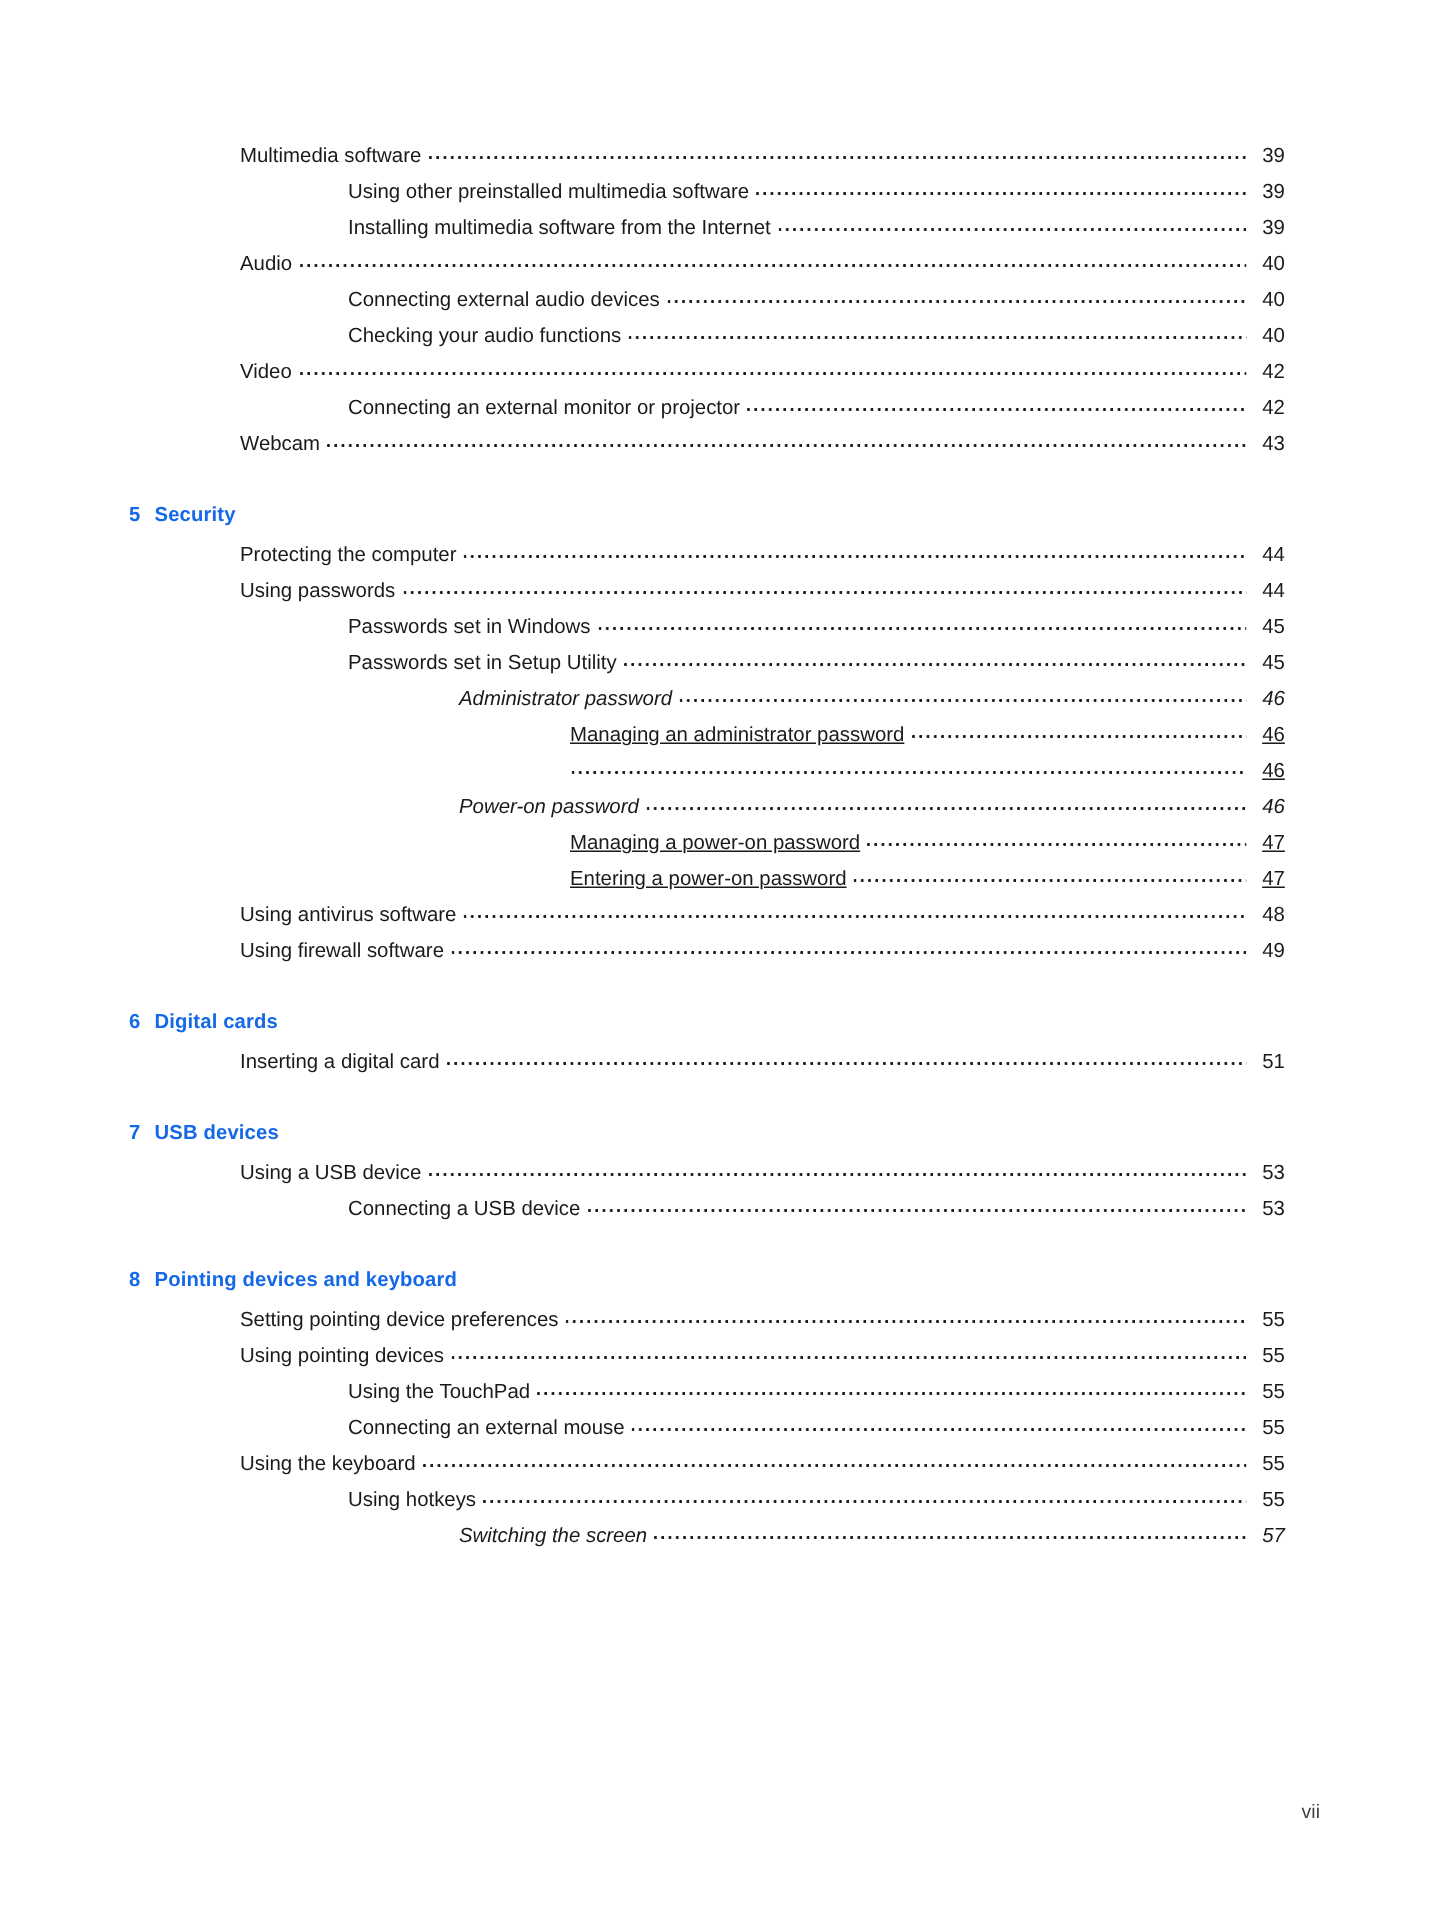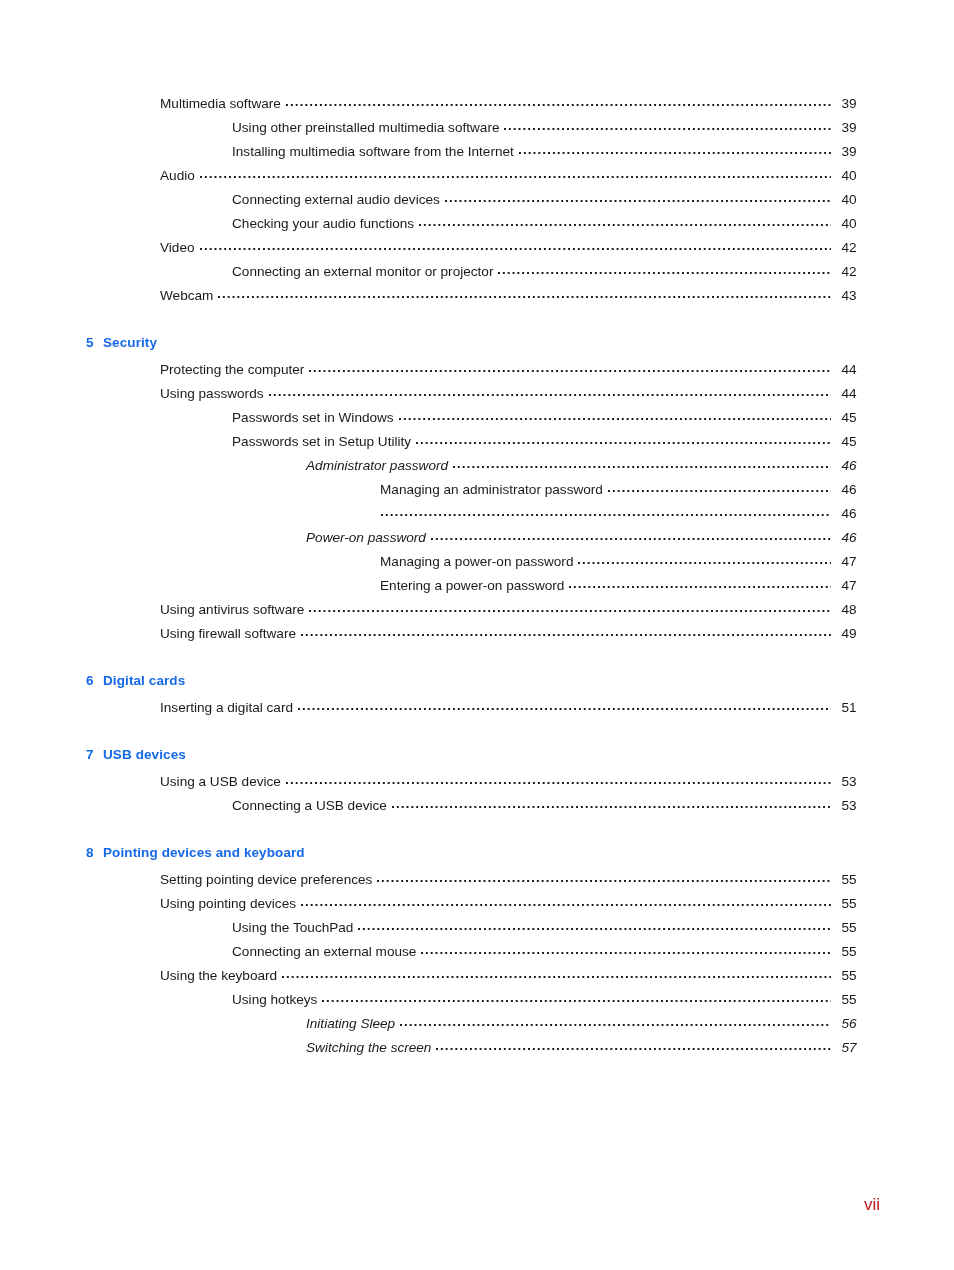--- a/index.html
+++ b/index.html
@@ -83,28 +83,28 @@
   .entry .pageno {
     flex: 0 0 auto;
     width: 22px;
     text-align: center;
     padding-left: 6px;
   }
 
   .lvl1 { margin-left: 160px; }
   .lvl2 { margin-left: 232px; }
   .lvl3 { margin-left: 306px; font-style: italic; }
-  .lvl4 { margin-left: 380px; }
+  .lvl4 { margin-left: 380px; text-decoration: underline; }
 
   .footer {
     position: absolute;
     right: 74px;
     bottom: 55px;
-    font-size: 17px;
-    color: #b91c1c;
+    font-size: 13px;
+    color: #404040;
   }
 </style>
 </head>
 <body>
 
 <div class="page">
   <div class="toc" id="toc-root">
       <div class="group first">
         <div class="entry lvl1">
           <span class="label">Multimedia software</span>
@@ -273,25 +273,20 @@
           <span class="label">Using the keyboard</span>
           <span class="leader"></span>
           <span class="pageno">55</span>
         </div>
         <div class="entry lvl2">
           <span class="label">Using hotkeys</span>
           <span class="leader"></span>
           <span class="pageno">55</span>
         </div>
         <div class="entry lvl3">
-          <span class="label">Initiating Sleep</span>
-          <span class="leader"></span>
-          <span class="pageno">56</span>
-        </div>
-        <div class="entry lvl3">
           <span class="label">Switching the screen </span>
           <span class="leader"></span>
           <span class="pageno">57</span>
         </div>
       </div>
     </div>
   <div class="footer">vii</div>
 </div>
 
 </body></html>

